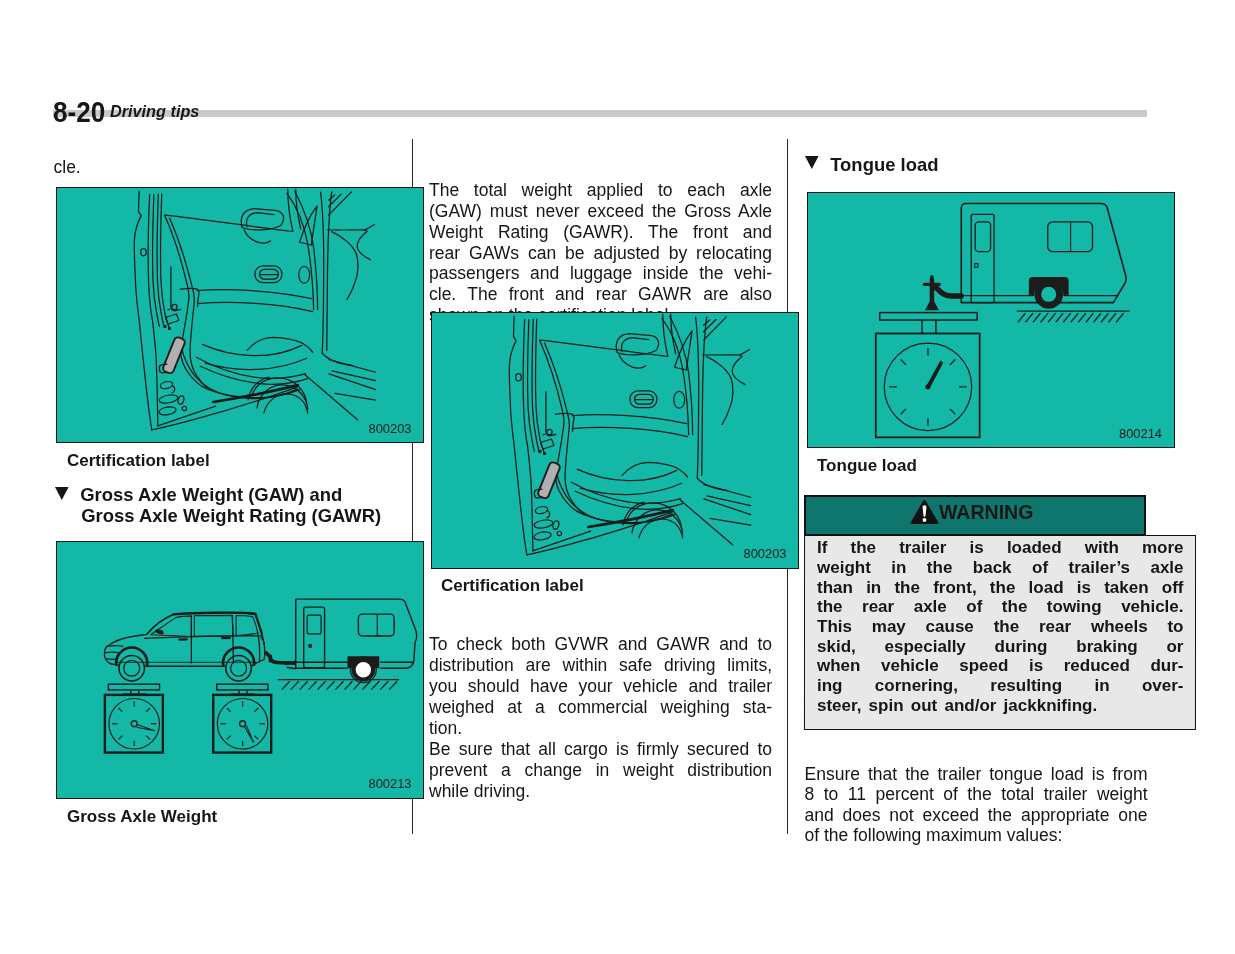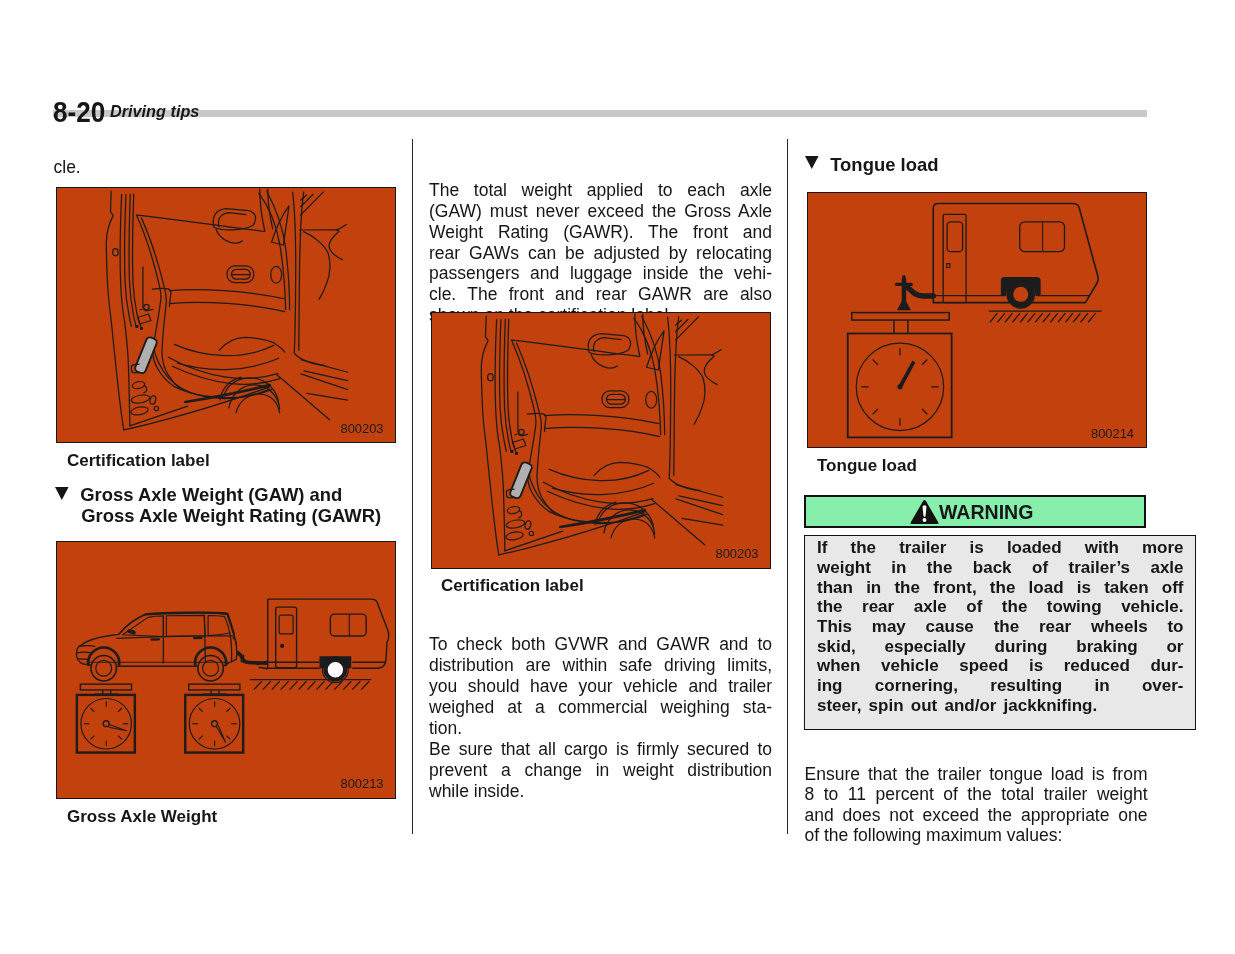--- a/index.html
+++ b/index.html
@@ -8,21 +8,21 @@
      -webkit-font-smoothing:antialiased;}
 .abs{position:absolute;}
 .txt{font-size:17.5px;line-height:20.9px;white-space:nowrap;}
 .para{font-size:17.5px;line-height:20.9px;margin-top:25px;}
 .para .j{text-align:justify;text-align-last:justify;}
 .cap{font-size:17px;font-weight:bold;line-height:20px;white-space:nowrap;}
 .h3{font-size:19px;font-weight:bold;line-height:20.9px;white-space:nowrap;
     transform:scaleX(0.97);transform-origin:0 0;}
 .tri{display:inline-block;width:0;height:0;border-left:7px solid transparent;
      border-right:7px solid transparent;border-top:13.2px solid #161616;vertical-align:1.2px;}
-.frame{position:absolute;border:1.4px solid #161616;background:#c2410c;}
+.frame{position:absolute;border:1.4px solid #161616;background:#14b8a6;padding-left:28px;}
 .vsep{position:absolute;width:1.3px;background:#262626;top:139px;height:695px;}
 .warnbody{position:absolute;border:1.4px solid #111;background:#e8e8e8;transform:rotate(0.02deg);
   font-size:17px;font-weight:bold;line-height:19.7px;}
 .warnbody .j{text-align:justify;text-align-last:justify;}
 svg text{font-family:"Liberation Sans",sans-serif;}
 </style>
 </head>
 <body>
 
 <div class="abs" style="left:52.6px;top:109.5px;width:1094.5px;height:7.4px;background:#c9c9c9;"></div>
@@ -408,21 +408,21 @@
 <div class="abs cap" style="left:441px;top:575.6px;">Certification label</div>
 
 <div class="abs para" style="left:429px;top:609.2px;width:343px;">
 <div class="j">To check both GVWR and GAWR and to</div>
 <div class="j">distribution are within safe driving limits,</div>
 <div class="j">you should have your vehicle and trailer</div>
 <div class="j">weighed at a commercial weighing sta-</div>
 <div>tion.</div>
 <div class="j">Be sure that all cargo is firmly secured to</div>
 <div class="j">prevent a change in weight distribution</div>
-<div>while inside.</div>
+<div>while driving.</div>
 </div>
 
 <div class="abs h3" style="left:805px;top:154.5px;">
   <span class="tri" style="margin-right:12px;"></span>Tongue load
 </div>
 
 <div class="frame" style="left:806.5px;top:191.5px;width:338px;height:254.5px;">
 <svg width="338" height="254.5" viewBox="0 0 340 255" style="display:block">
 
 <g fill="none" stroke="#1c1c1c" stroke-width="1.6" stroke-linejoin="round">
@@ -483,21 +483,21 @@
 </g>
 <path d="M90.5,194.5 L94.5,195.5 L108,170 L105,168 Z" fill="#1c1c1c" stroke="none"></path>
 <circle cx="92.5" cy="194.5" r="2.6" fill="#1c1c1c"></circle>
 <text x="328" y="246" font-size="13" text-anchor="end" fill="#1c1c1c">800214</text>
 </svg>
 
 </div>
 
 <div class="abs cap" style="left:817px;top:456px;">Tongue load</div>
 
-<div class="abs" style="left:804.3px;top:495px;width:342px;height:33px;box-sizing:border-box;border:2.8px solid #111;background:#86efac;transform:rotate(0.02deg);">
+<div class="abs" style="left:804.3px;top:495px;width:342px;height:41px;box-sizing:border-box;border:2.8px solid #111;background:#0f766e;transform:rotate(0.02deg);">
   <div style="position:absolute;left:0;right:0;top:1.5px;text-align:center;line-height:25px;">
     <svg width="29" height="25.5" viewBox="0 0 29 25.5" style="vertical-align:-5.5px;">
       <path d="M13.2,1.8 C13.9,0.7 15.1,0.7 15.8,1.8 L28.2,23.3 C28.8,24.4 28.3,25.3 27,25.3 L2,25.3 C0.7,25.3 0.2,24.4 0.8,23.3 Z" fill="#111"></path>
       <path d="M14.5,6.2 C15.8,6.2 16.6,7.1 16.4,8.4 L15.6,16.4 C15.5,17.3 15,17.8 14.5,17.8 C14,17.8 13.5,17.3 13.4,16.4 L12.6,8.4 C12.4,7.1 13.2,6.2 14.5,6.2 Z" fill="#fff"></path>
       <circle cx="14.5" cy="21" r="1.9" fill="#fff"></circle>
     </svg><span style="display:inline-block;font-size:21px;font-weight:bold;transform:scaleX(0.93);transform-origin:0 50%;">WARNING</span>
   </div>
 </div>
 
 <div class="warnbody" style="left:803.5px;top:535px;width:392px;height:195px;box-sizing:border-box;padding:2.2px 11.5px 0 12px;">

